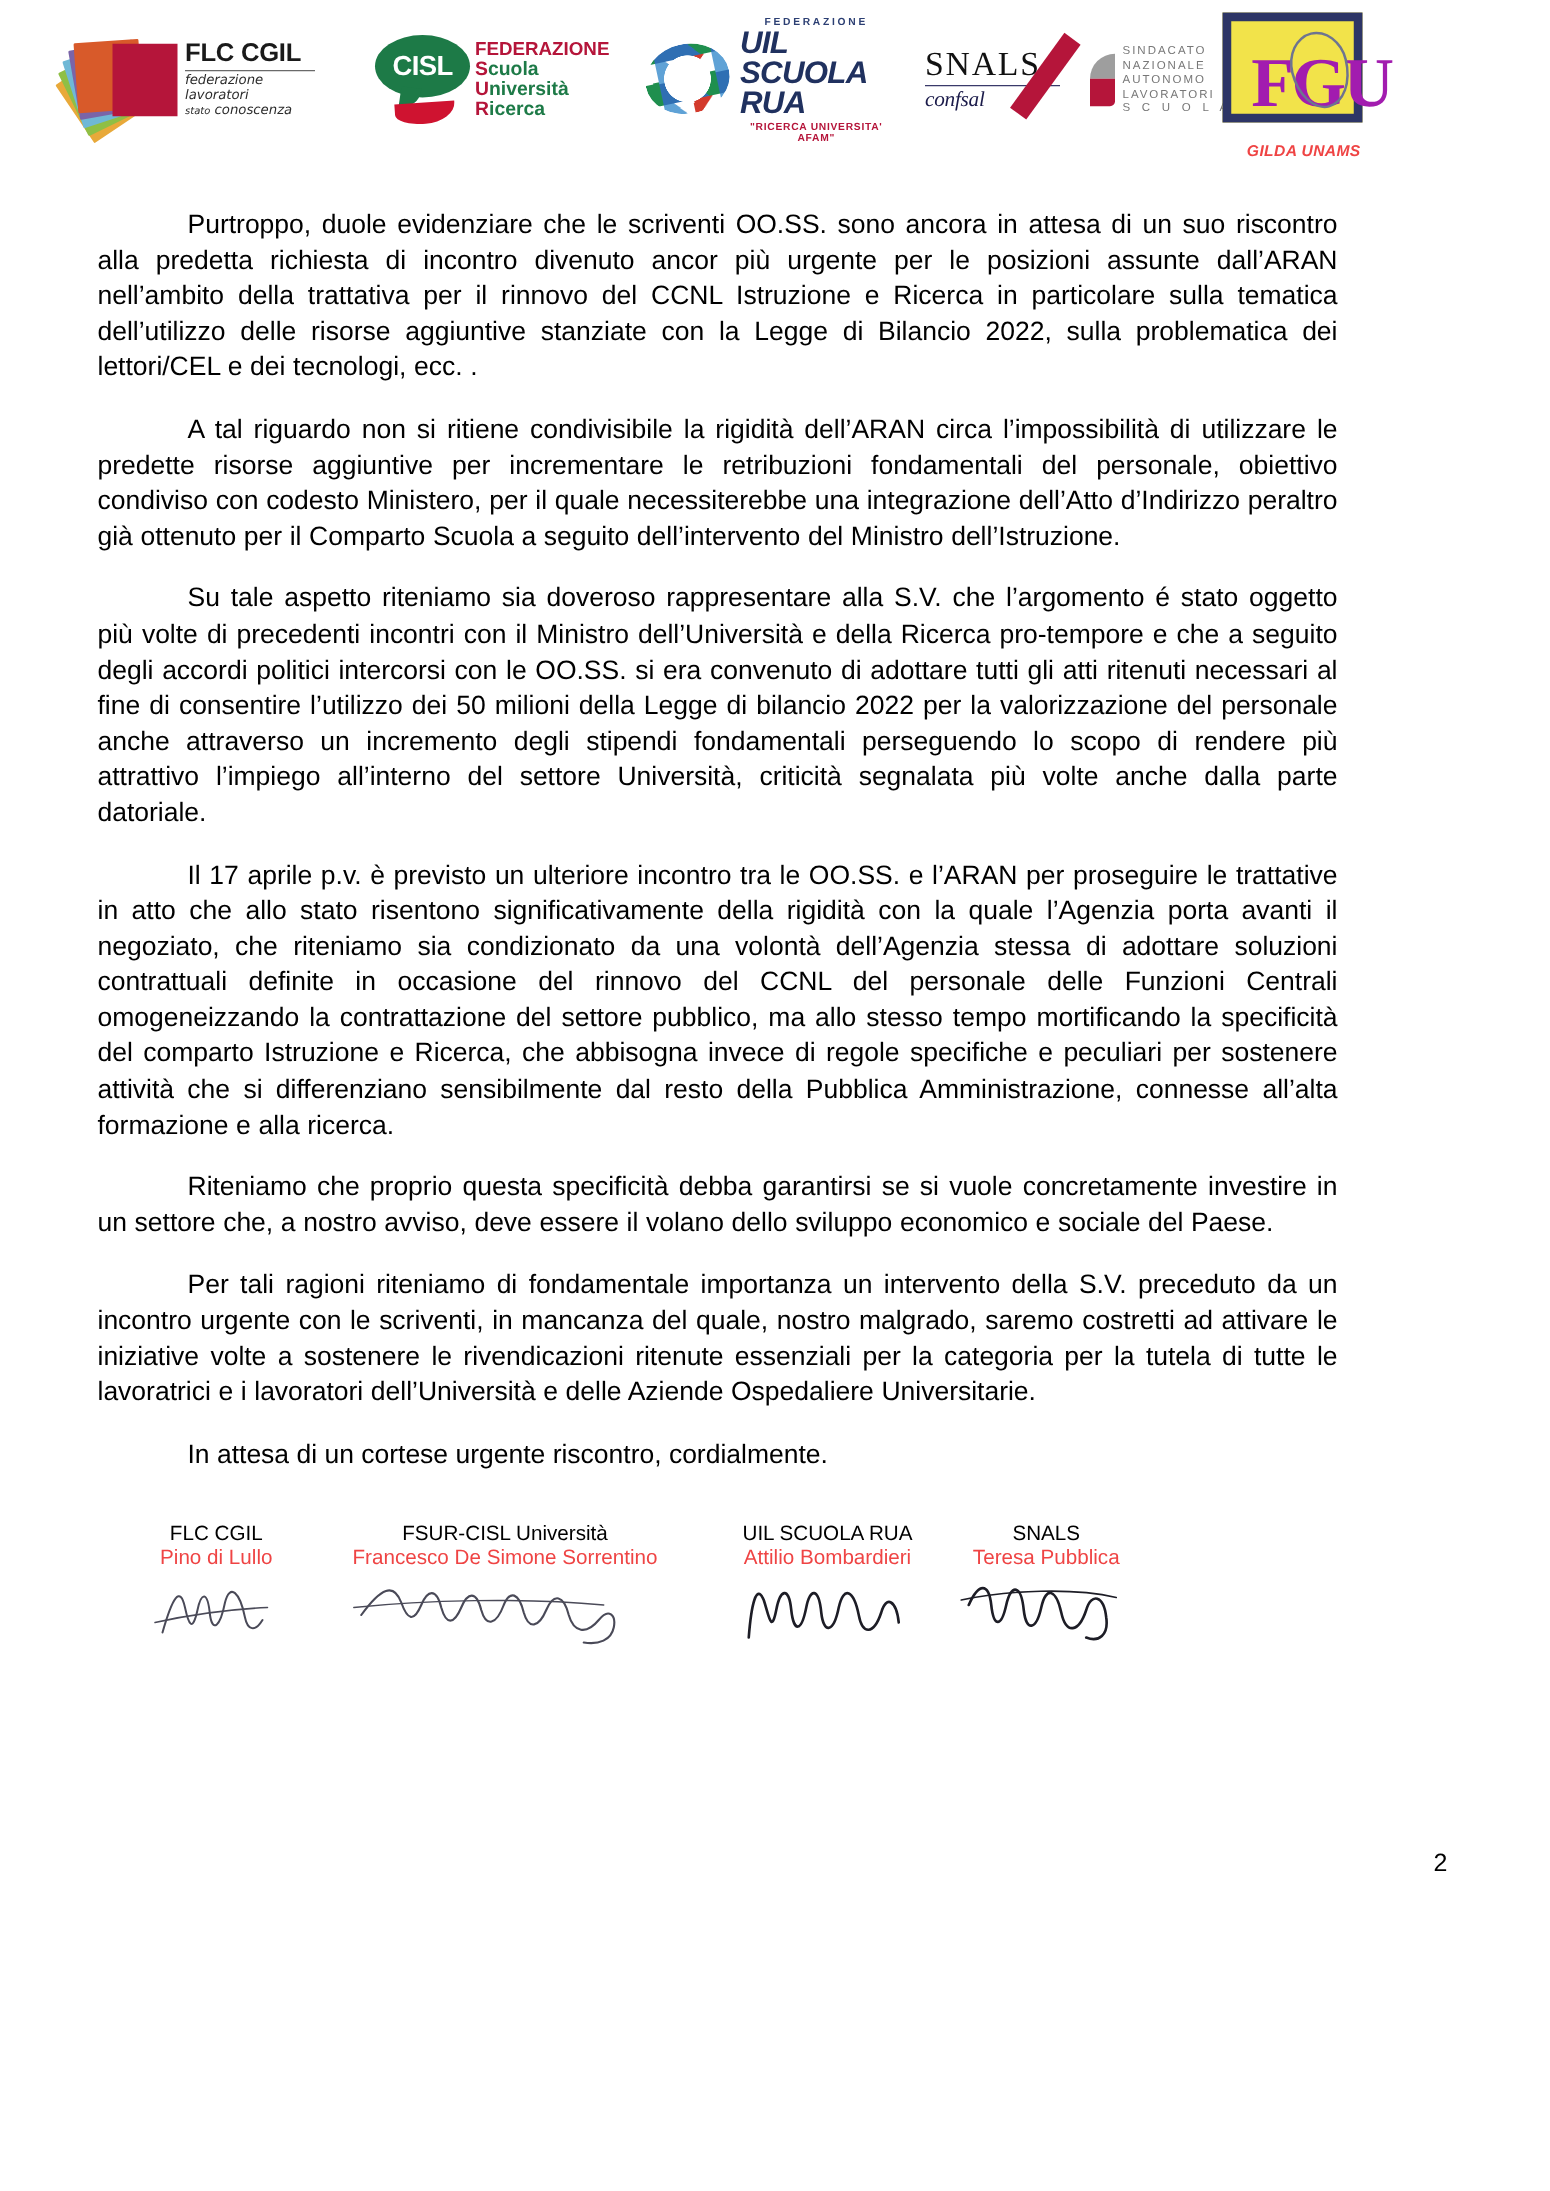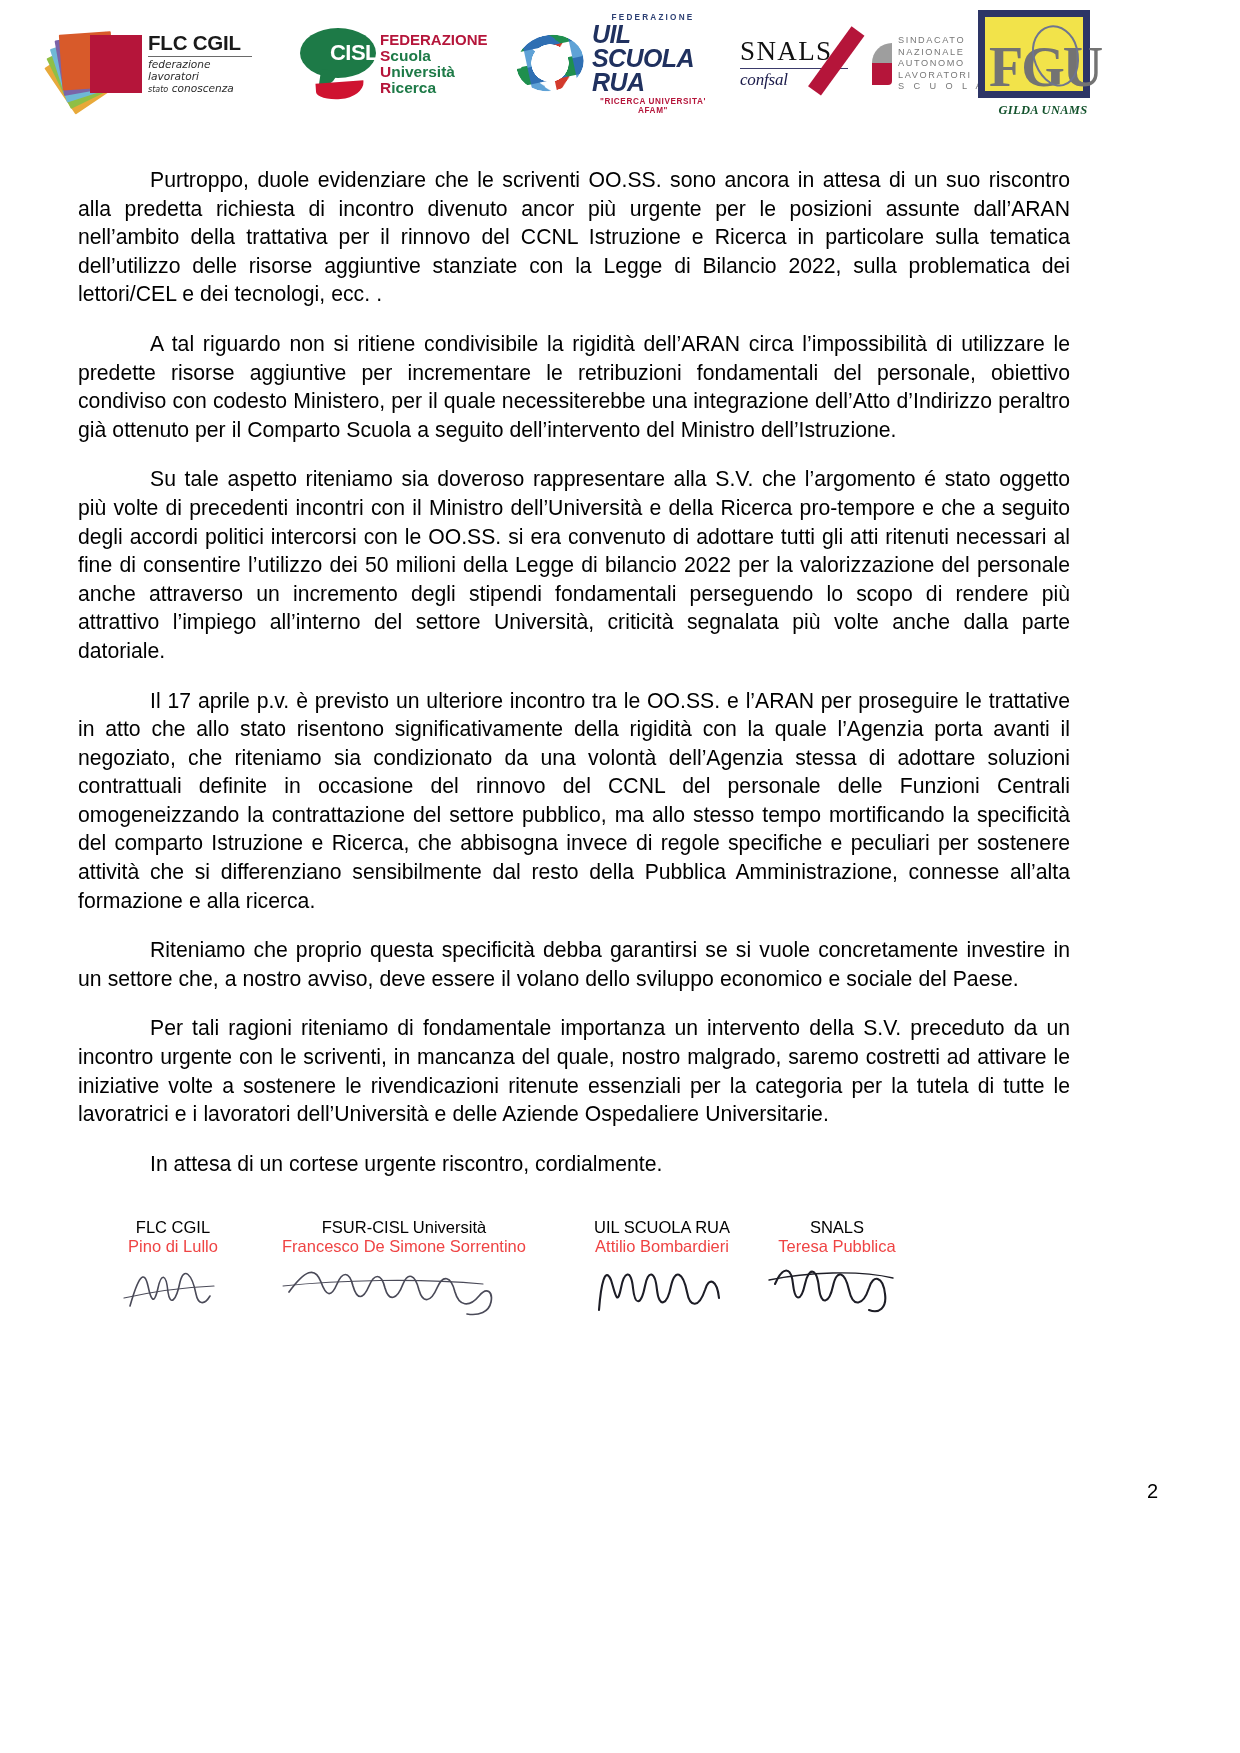--- a/index.html
+++ b/index.html
@@ -60,21 +60,21 @@
   .cisl-mark { position: relative; width: 76px; height: 72px; flex: none; }
   .cisl-bubble {
     position: absolute; left: 0; top: 0; width: 76px; height: 50px;
     background: #1d7a47; border-radius: 38px/25px;
   }
   .cisl-tail {
     position: absolute; left: 20px; top: 42px; width: 16px; height: 16px;
     background: #1d7a47; border-radius: 0 0 14px 0; transform: rotate(8deg);
   }
   .cisl-word {
-    position: absolute; left: 16px; top: 12px; width: 76px; text-align: center;
+    position: absolute; left: 0; top: 12px; width: 76px; text-align: center;
     font-family: "Liberation Sans", sans-serif; font-weight: bold;
     font-size: 22px; color: #ffffff; letter-spacing: -0.5px;
   }
   .cisl-smile {
     position: absolute; left: 16px; top: 54px; width: 48px; height: 17px;
     background: #cf1330; border-radius: 0 0 40px 40px / 0 0 26px 14px;
     transform: rotate(-4deg);
   }
   .cisl-lines { margin-left: 4px; line-height: 1.04; }
   .cisl-lines div {
@@ -150,32 +150,32 @@
   }
   .snals-fine .wide { letter-spacing: 3.4px; }
 
   
   #logo-fgu { margin-left: 18px; width: 130px; height: 108px; }
   .fgu-box {
     position: relative; width: 112px; height: 88px;
     border: 7px solid #2d3566; background: #f2e34a;
   }
   .fgu-letters {
-    position: absolute; left: 4px; bottom: -4px;
+    position: absolute; left: 16px; bottom: -4px;
     font-family: "Liberation Serif", serif; font-weight: bold;
-    font-size: 56px; color: #737373; line-height: 1; letter-spacing: -2px;
+    font-size: 56px; color: #a21caf; line-height: 1; letter-spacing: -2px;
   }
   .fgu-swirl {
     position: absolute; right: 4px; top: 8px; width: 46px; height: 62px;
     border: 2.5px solid #6e7490; border-radius: 50% 50% 50% 50% / 45% 45% 55% 55%;
     transform: rotate(-14deg);
   }
   .fgu-caption {
-    font-family: Liberation Serif, serif; font-weight: bold; font-style: italic;
-    font-size: 12.5px; color: #14532d; text-align: center; margin-top: 5px; letter-spacing: 0.3px;
+    font-family: Liberation Sans, sans-serif; font-weight: bold; font-style: italic;
+    font-size: 12.5px; color: #ef4444; text-align: center; margin-top: 16px; letter-spacing: 0.3px;
   }
 
   
   .doc-body {
     position: absolute;
     left: 78px;
     top: 166px;
     width: 992px;
   }
   p.para {

